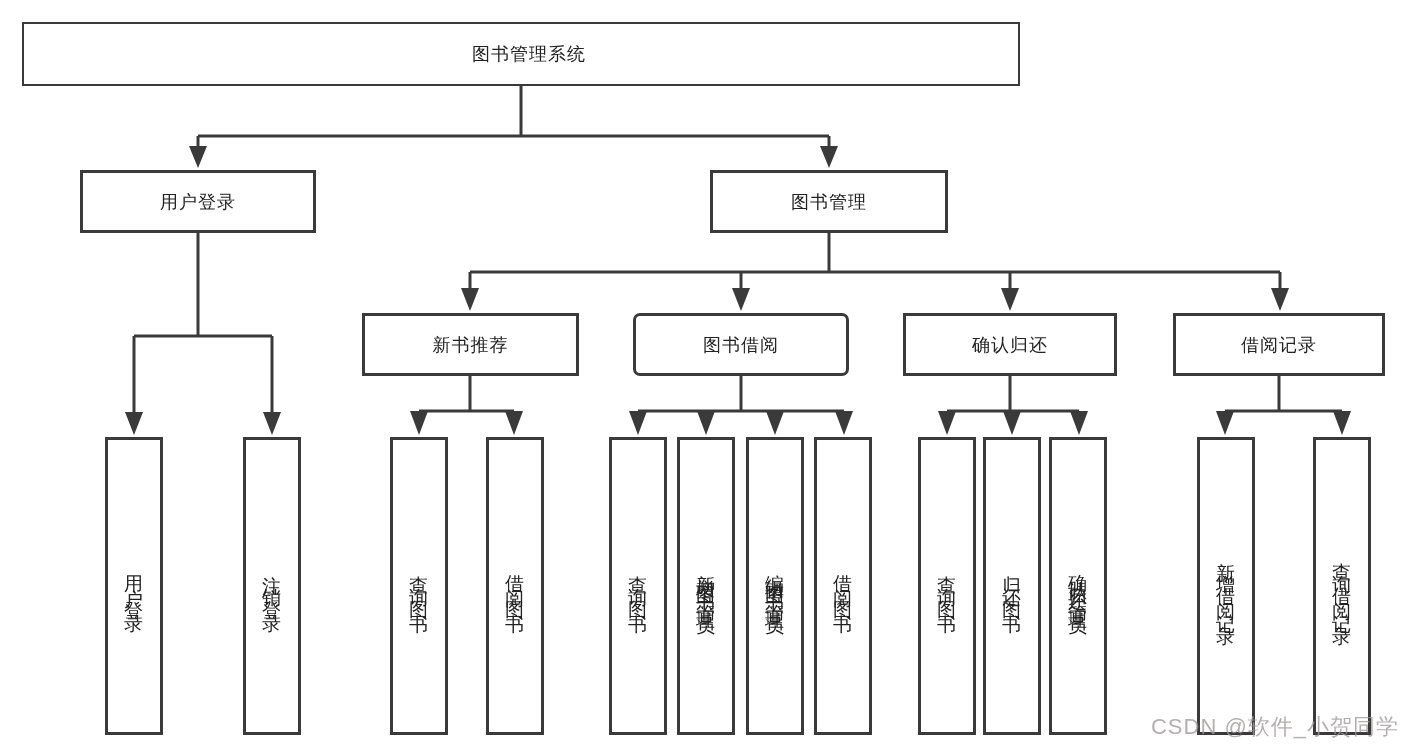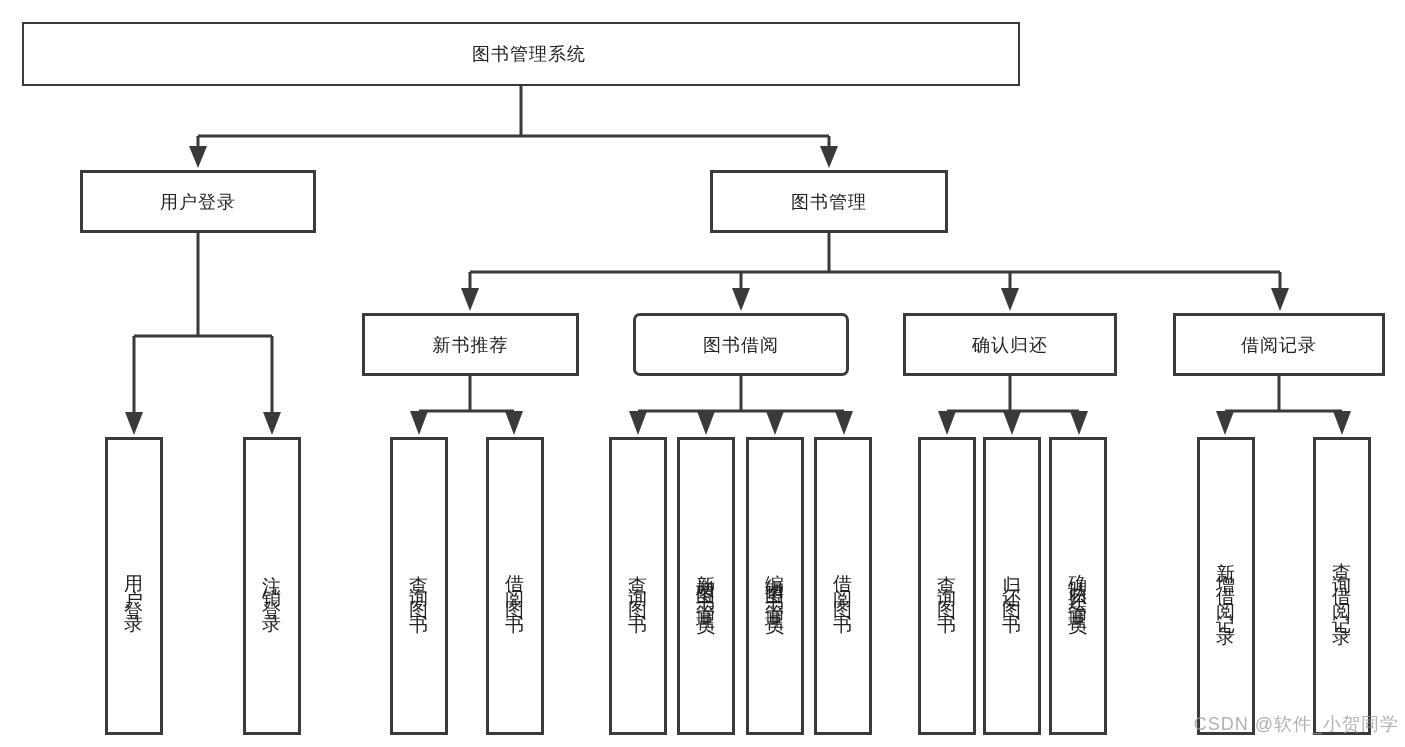--- a/index.html
+++ b/index.html
@@ -28,21 +28,21 @@
     text-orientation:mixed;
     font-size:19px;
     letter-spacing:13px;
     line-height:1;
   }
   .vnode.long{letter-spacing:6px;}
   .watermark{
     position:absolute;
     right:6px;top:712px;
     z-index:3;
-    font-size:18px;
+    font-size:22px;
     color:rgba(158,152,152,0.78);
     letter-spacing:1px;
     white-space:nowrap;
   }
   svg line, svg path{stroke:#3a3a3a;stroke-width:3;fill:none;}
   svg polygon{fill:#3a3a3a;stroke:none;}
 </style>
 </head>
 <body>
 

